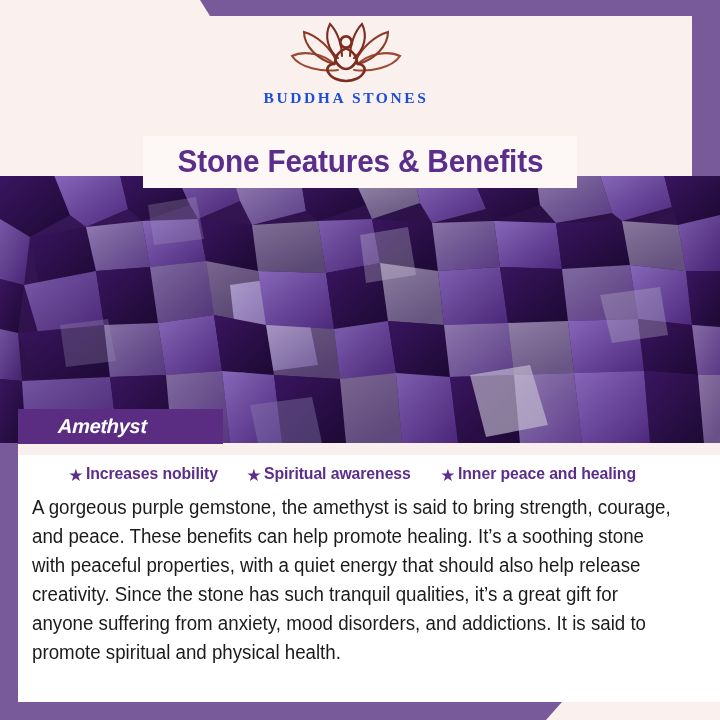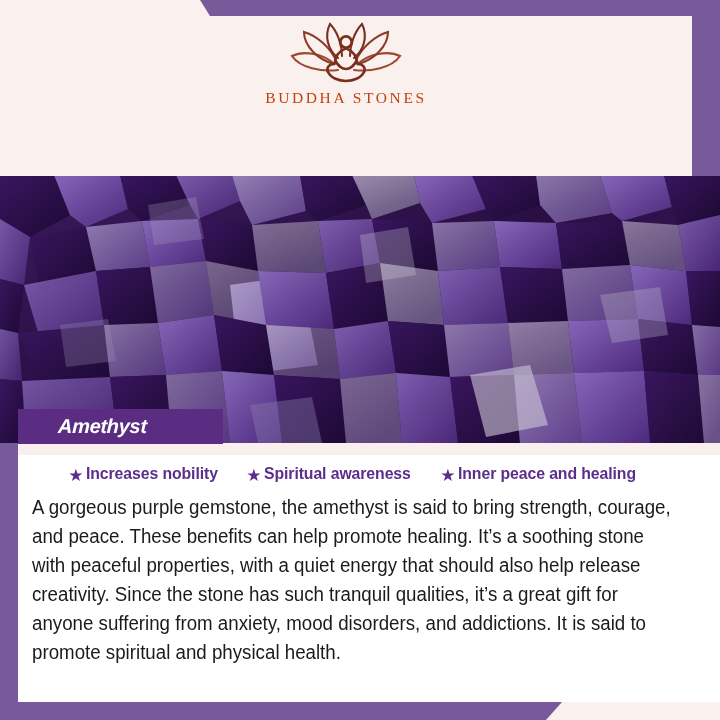--- a/index.html
+++ b/index.html
@@ -89,22 +89,22 @@
     width: 128px;
     height: 66px;
     display: block;
   }
 
   .logo-word {
     margin-top: 3px;
     font-family: "Liberation Serif", serif;
     font-size: 15.5px;
     letter-spacing: 2.6px;
-    color: #c2410c;
-    font-weight: 400;
+    color: #1d4ed8;
+    font-weight: 700;
   }
 
   .title-panel {
     position: absolute;
     left: 143px;
     top: 122px;
     width: 434px;
     height: 52px;
     background: #fdf7f5;
     display: flex;
@@ -258,20 +258,23 @@
           <path d="M53.5 41 C57 47 61 49 64 49 C67 49 71 47 74.5 41"></path>
 
           <path d="M46 52 C49 58 57 61 64 61 C71 61 79 58 82 52"></path>
           <path d="M46 52 C44 48 47 44 52 44"></path>
           <path d="M82 52 C84 48 81 44 76 44"></path>
         </g>
       </svg>
       <div class="logo-word">BUDDHA STONES</div>
     </div>
 
+    <div class="title-panel">
+      <div class="title-text">Stone Features &amp; Benefits</div>
+    </div>
   </div>
 
   <div class="photo">
     <svg viewBox="0 0 720 268" preserveAspectRatio="none">
       <defs>
         <linearGradient id="bg" x1="0" y1="0" x2="1" y2="1">
           <stop offset="0%" stop-color="#3b1a5e"></stop>
           <stop offset="45%" stop-color="#2a0f44"></stop>
           <stop offset="100%" stop-color="#4a2170"></stop>
         </linearGradient>

